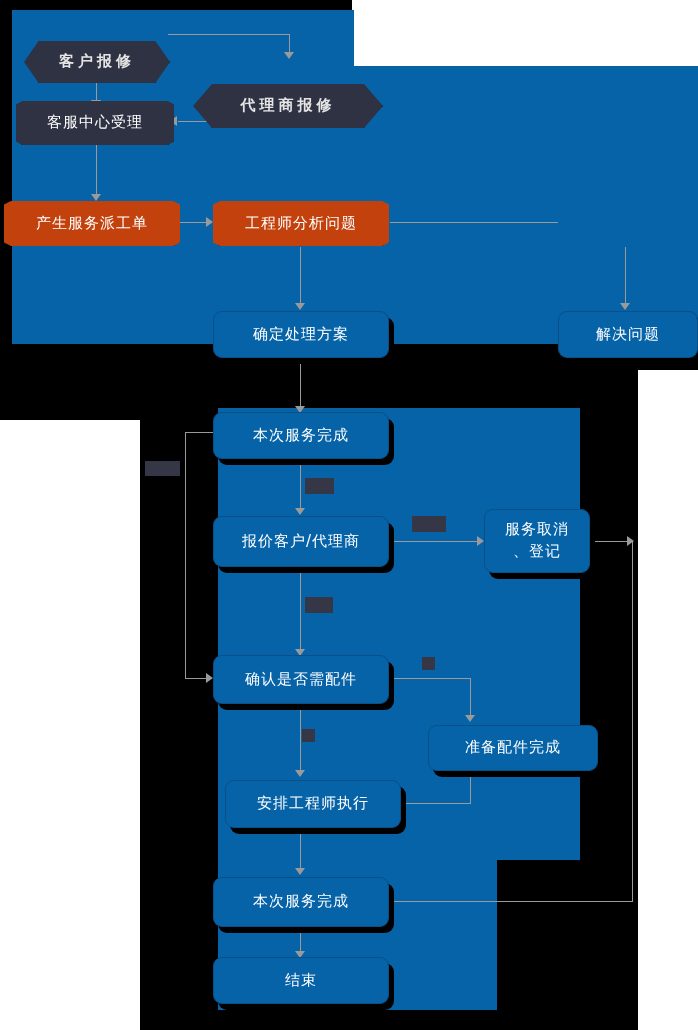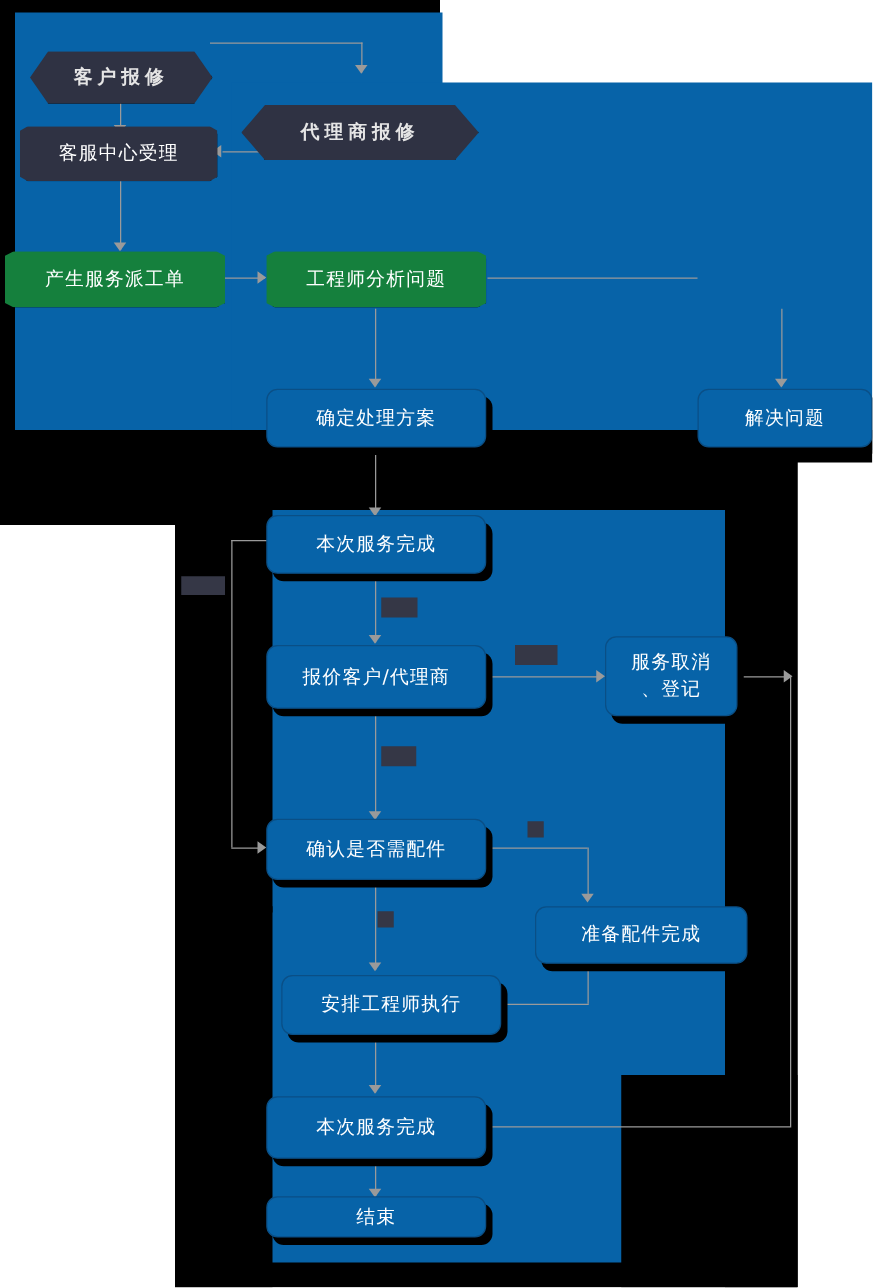--- a/index.html
+++ b/index.html
@@ -49,21 +49,21 @@
   
   .proc{
     background:#0763a8;
     border-radius:9px;
     border:1px solid #0a4f86;
     box-shadow:5px 6px 0 0 #000000;
   }
 
   
   .banner{
-    background:#15803d;
+    background:#c2410c;
     box-shadow:5px 6px 0 0 #000000;
     clip-path:polygon(0% 8%,4% 0%,96% 0%,100% 8%,100% 92%,96% 100%,4% 100%,0% 92%);
   }
   .banner-dark{
     background:#2f3243;
     box-shadow:5px 6px 0 0 #000000;
     clip-path:polygon(0% 8%,4% 0%,96% 0%,100% 8%,100% 92%,96% 100%,4% 100%,0% 92%);
   }
 
   
@@ -220,17 +220,17 @@
   </div>
 
   <div class="node proc" style="left:213px;top:780px;width:176px;height:48px;margin-left:12px;">
     <span>安排工程师执行</span>
   </div>
 
   <div class="node proc" style="left:213px;top:877px;width:176px;height:50px;">
     <span>本次服务完成</span>
   </div>
 
-  <div class="node proc" style="left:213px;top:957px;width:176px;height:33px;">
+  <div class="node proc" style="left:213px;top:957px;width:176px;height:47px;">
     <span>结束</span>
   </div>
 
 </div>
 
 </body></html>

